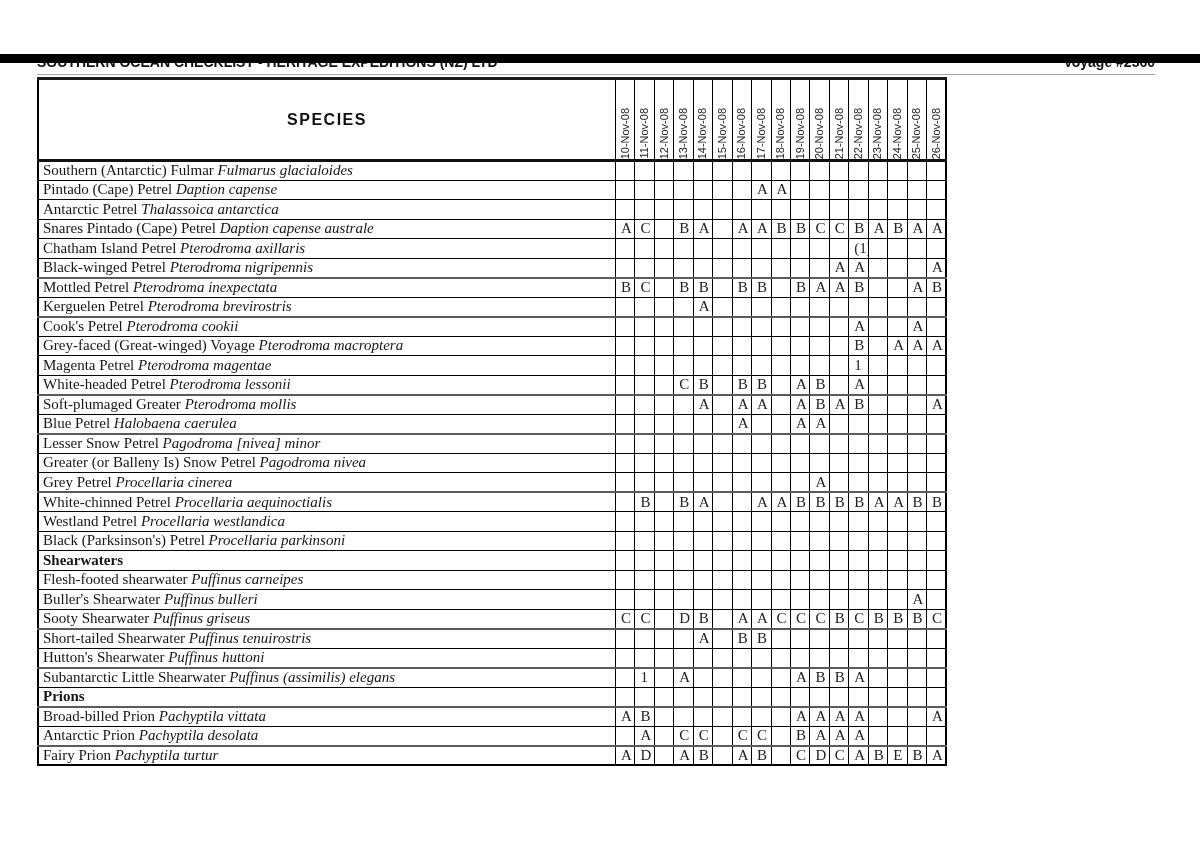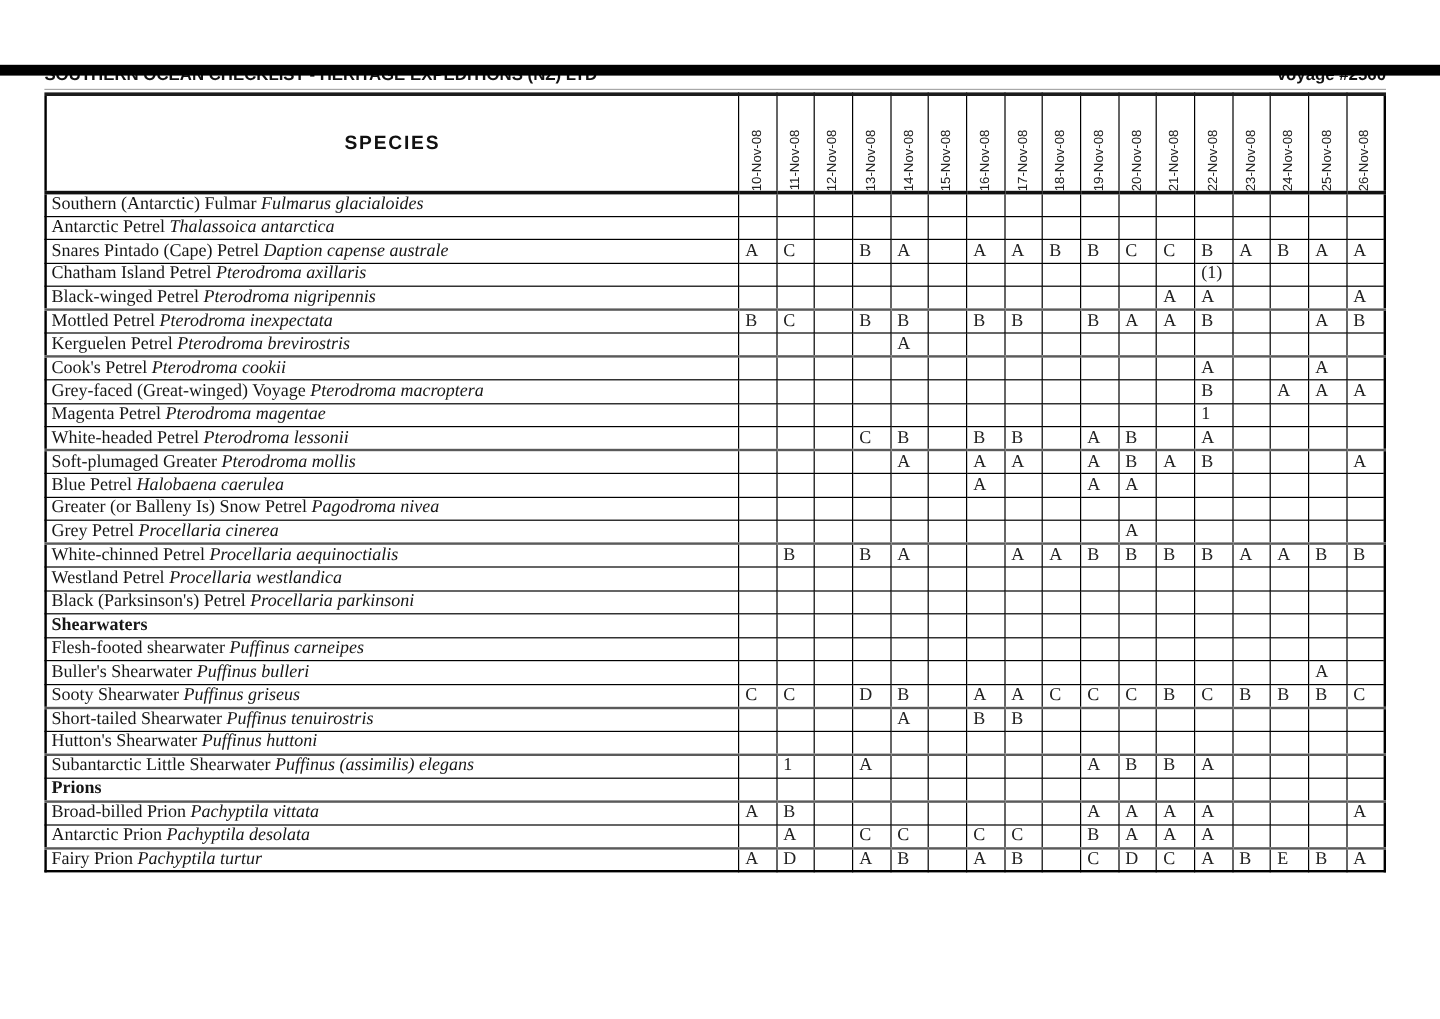--- a/index.html
+++ b/index.html
@@ -9,21 +9,21 @@
   }
   .scan-bar{position:absolute;top:0;left:0;width:1200px;height:9px;background:#000;}
   .page{position:relative;width:1200px;height:849px;}
   .doc-header{
     display:flex;justify-content:space-between;align-items:flex-end;
     margin:54px 45px 0 37px;
     font-family:"Liberation Sans", sans-serif;font-weight:bold;font-size:14px;color:#111;
   }
   .pre-line{margin:4px 45px 0 37px;border-top:1px solid #a8a8a8;height:2px;}
   table.checklist{
-    margin-left:37px;width:1118px;table-layout:fixed;
+    margin-left:37px;width:910px;table-layout:fixed;
     border-collapse:collapse;border:2px solid #000;border-top:3px solid #1c1c1c;
   }
   table.checklist thead tr{height:82px;}
   table.checklist tbody tr{height:19.5px;}
   th,td{border:1px solid #000;padding:0;}
   th.species-h{
     width:576px;text-align:center;vertical-align:middle;
     font-family:"Liberation Sans", sans-serif;font-size:16px;font-weight:bold;
     letter-spacing:1.5px;color:#111;border-bottom:3px solid #111;
   }
@@ -128,20 +128,40 @@
           <td class="obs"></td>
           <td class="obs"></td>
           <td class="obs"></td>
           <td class="obs"></td>
           <td class="obs"></td>
           <td class="obs"></td>
           <td class="obs"></td>
           <td class="obs"></td>
         </tr>
         <tr class="">
+          <td class="species"><span class="common">Pintado (Cape) Petrel</span> <span class="sci">Daption capense</span></td>
+          <td class="obs"></td>
+          <td class="obs"></td>
+          <td class="obs"></td>
+          <td class="obs"></td>
+          <td class="obs"></td>
+          <td class="obs"></td>
+          <td class="obs"></td>
+          <td class="obs">A</td>
+          <td class="obs">A</td>
+          <td class="obs"></td>
+          <td class="obs"></td>
+          <td class="obs"></td>
+          <td class="obs"></td>
+          <td class="obs"></td>
+          <td class="obs"></td>
+          <td class="obs"></td>
+          <td class="obs"></td>
+        </tr>
+        <tr class="">
           <td class="species"><span class="common">Antarctic Petrel</span> <span class="sci">Thalassoica antarctica</span></td>
           <td class="obs"></td>
           <td class="obs"></td>
           <td class="obs"></td>
           <td class="obs"></td>
           <td class="obs"></td>
           <td class="obs"></td>
           <td class="obs"></td>
           <td class="obs"></td>
           <td class="obs"></td>
@@ -360,20 +380,40 @@
           <td class="obs"></td>
           <td class="obs"></td>
           <td class="obs"></td>
           <td class="obs"></td>
           <td class="obs"></td>
           <td class="obs">A</td>
           <td class="obs"></td>
           <td class="obs"></td>
           <td class="obs">A</td>
           <td class="obs">A</td>
+          <td class="obs"></td>
+          <td class="obs"></td>
+          <td class="obs"></td>
+          <td class="obs"></td>
+          <td class="obs"></td>
+          <td class="obs"></td>
+        </tr>
+        <tr class=" heavy">
+          <td class="species"><span class="common">Lesser Snow Petrel</span> <span class="sci">Pagodroma [nivea] minor</span></td>
+          <td class="obs"></td>
+          <td class="obs"></td>
+          <td class="obs"></td>
+          <td class="obs"></td>
+          <td class="obs"></td>
+          <td class="obs"></td>
+          <td class="obs"></td>
+          <td class="obs"></td>
+          <td class="obs"></td>
+          <td class="obs"></td>
+          <td class="obs"></td>
           <td class="obs"></td>
           <td class="obs"></td>
           <td class="obs"></td>
           <td class="obs"></td>
           <td class="obs"></td>
           <td class="obs"></td>
         </tr>
         <tr class="">
           <td class="species"><span class="common">Greater (or Balleny Is) Snow Petrel</span> <span class="sci">Pagodroma nivea</span></td>
           <td class="obs"></td>

